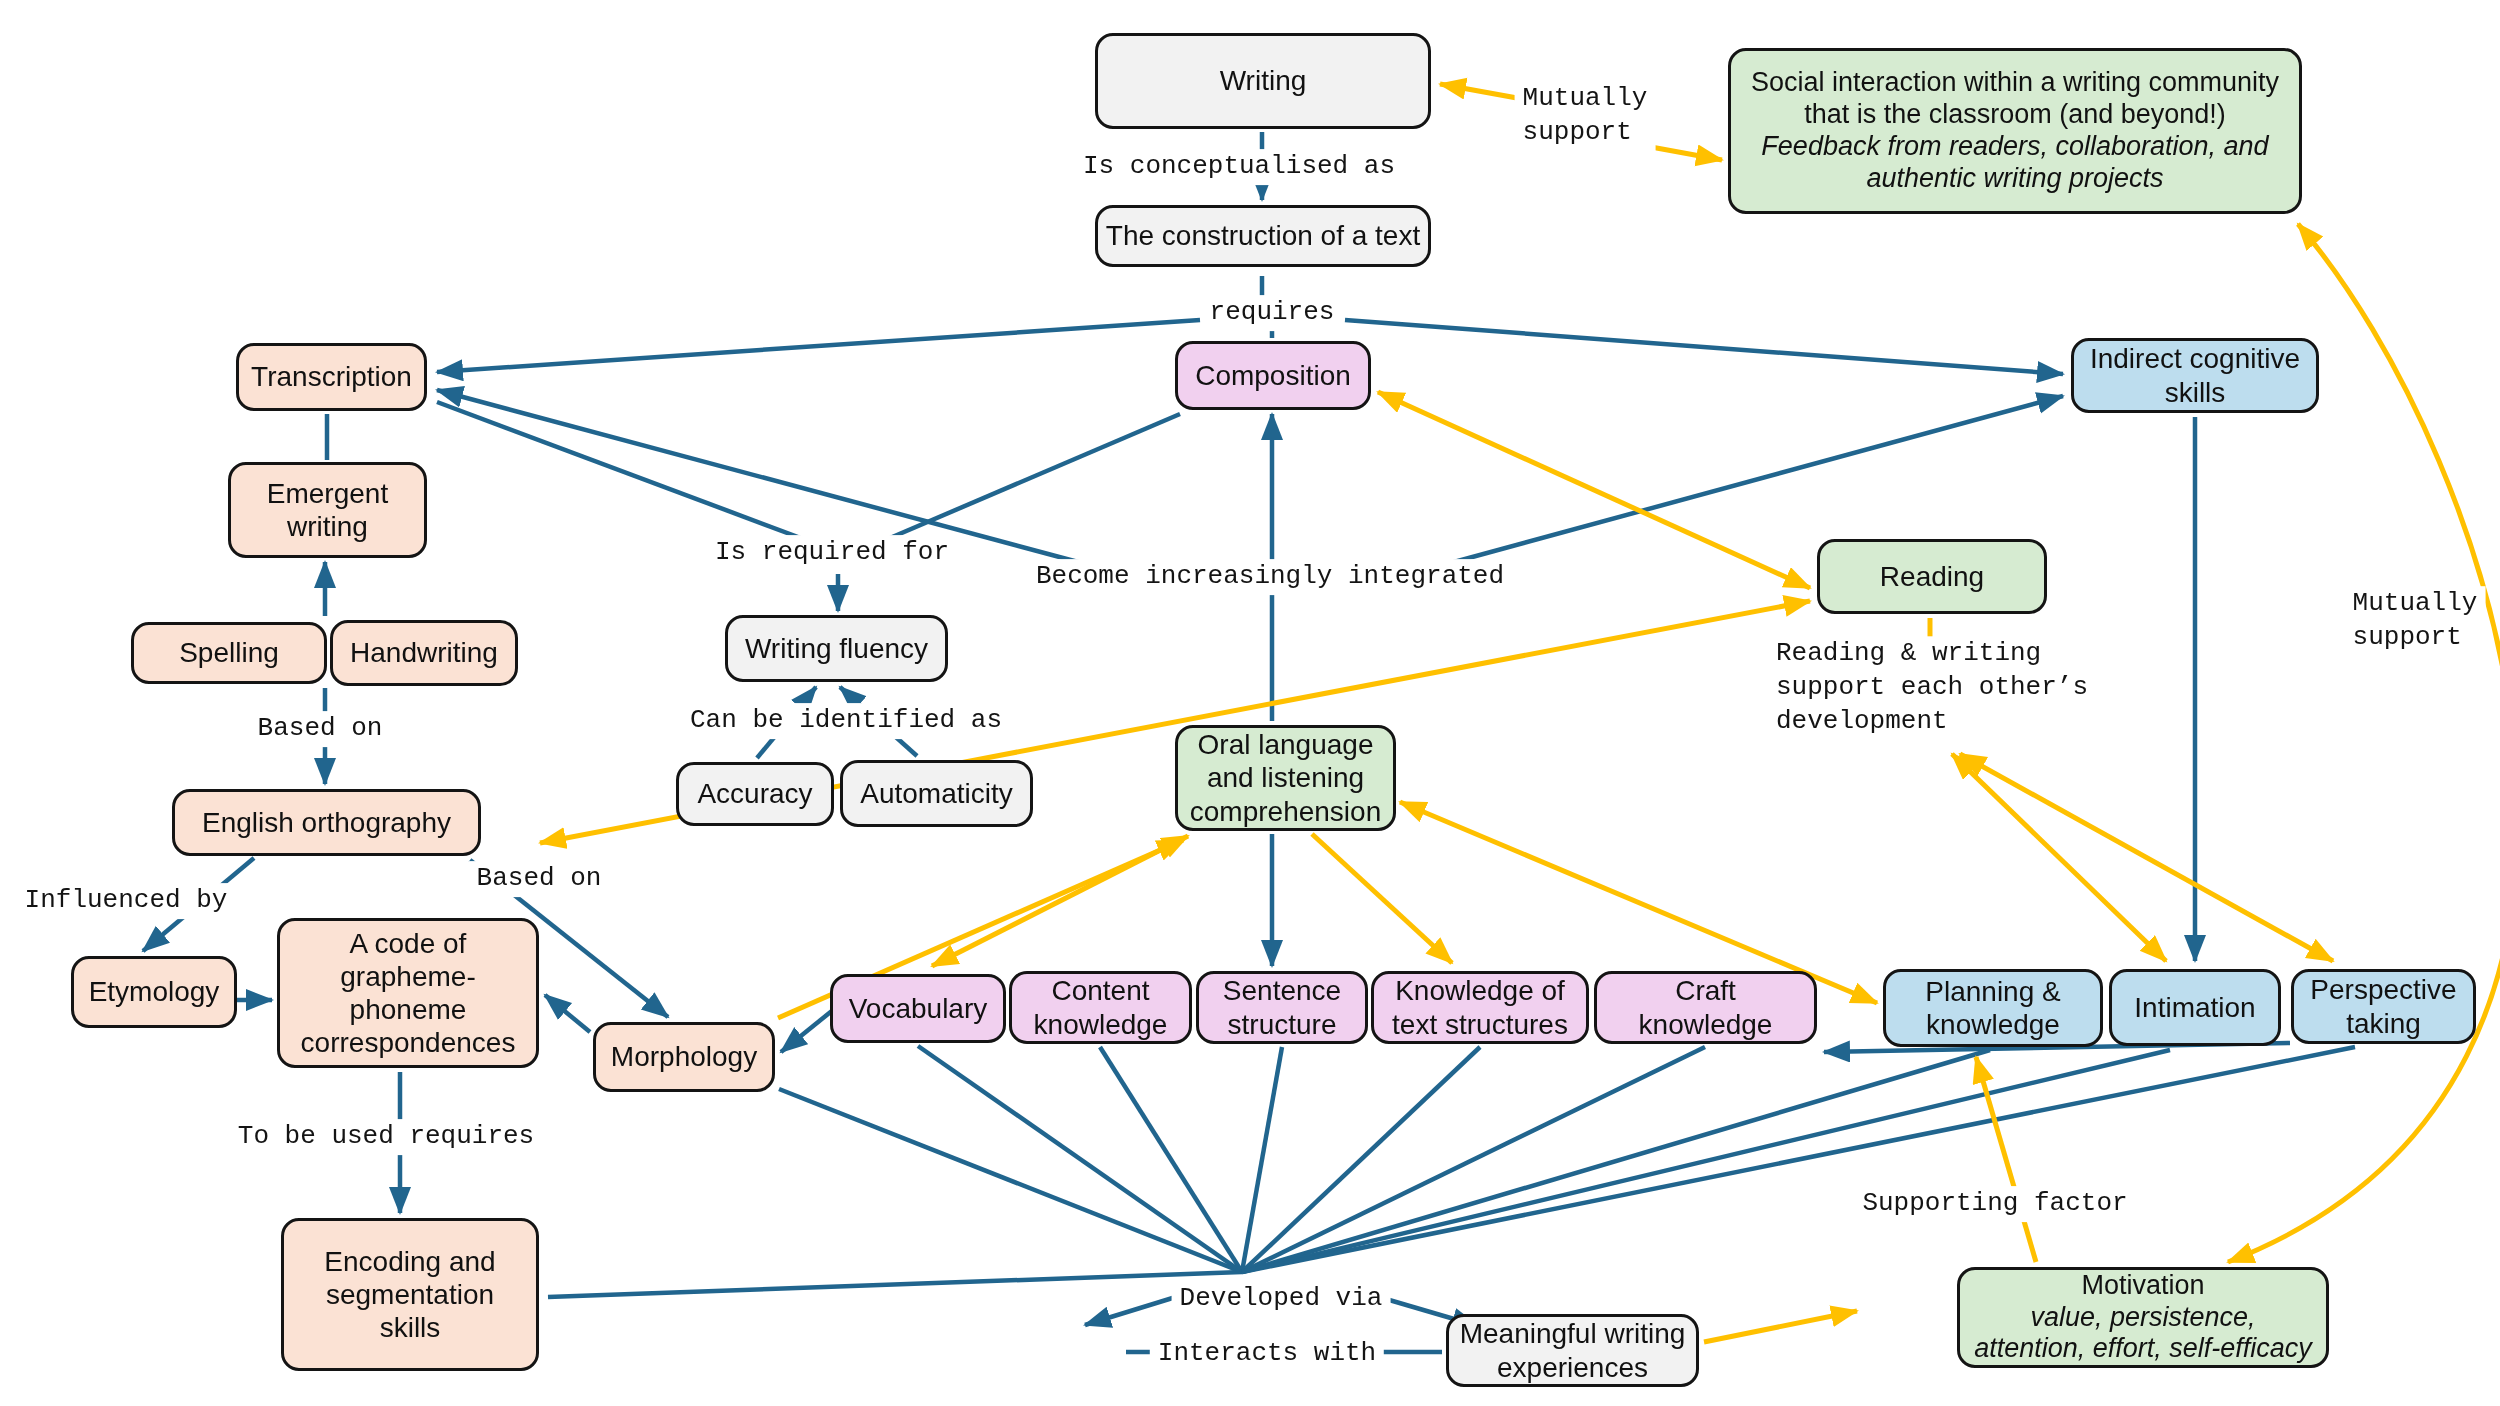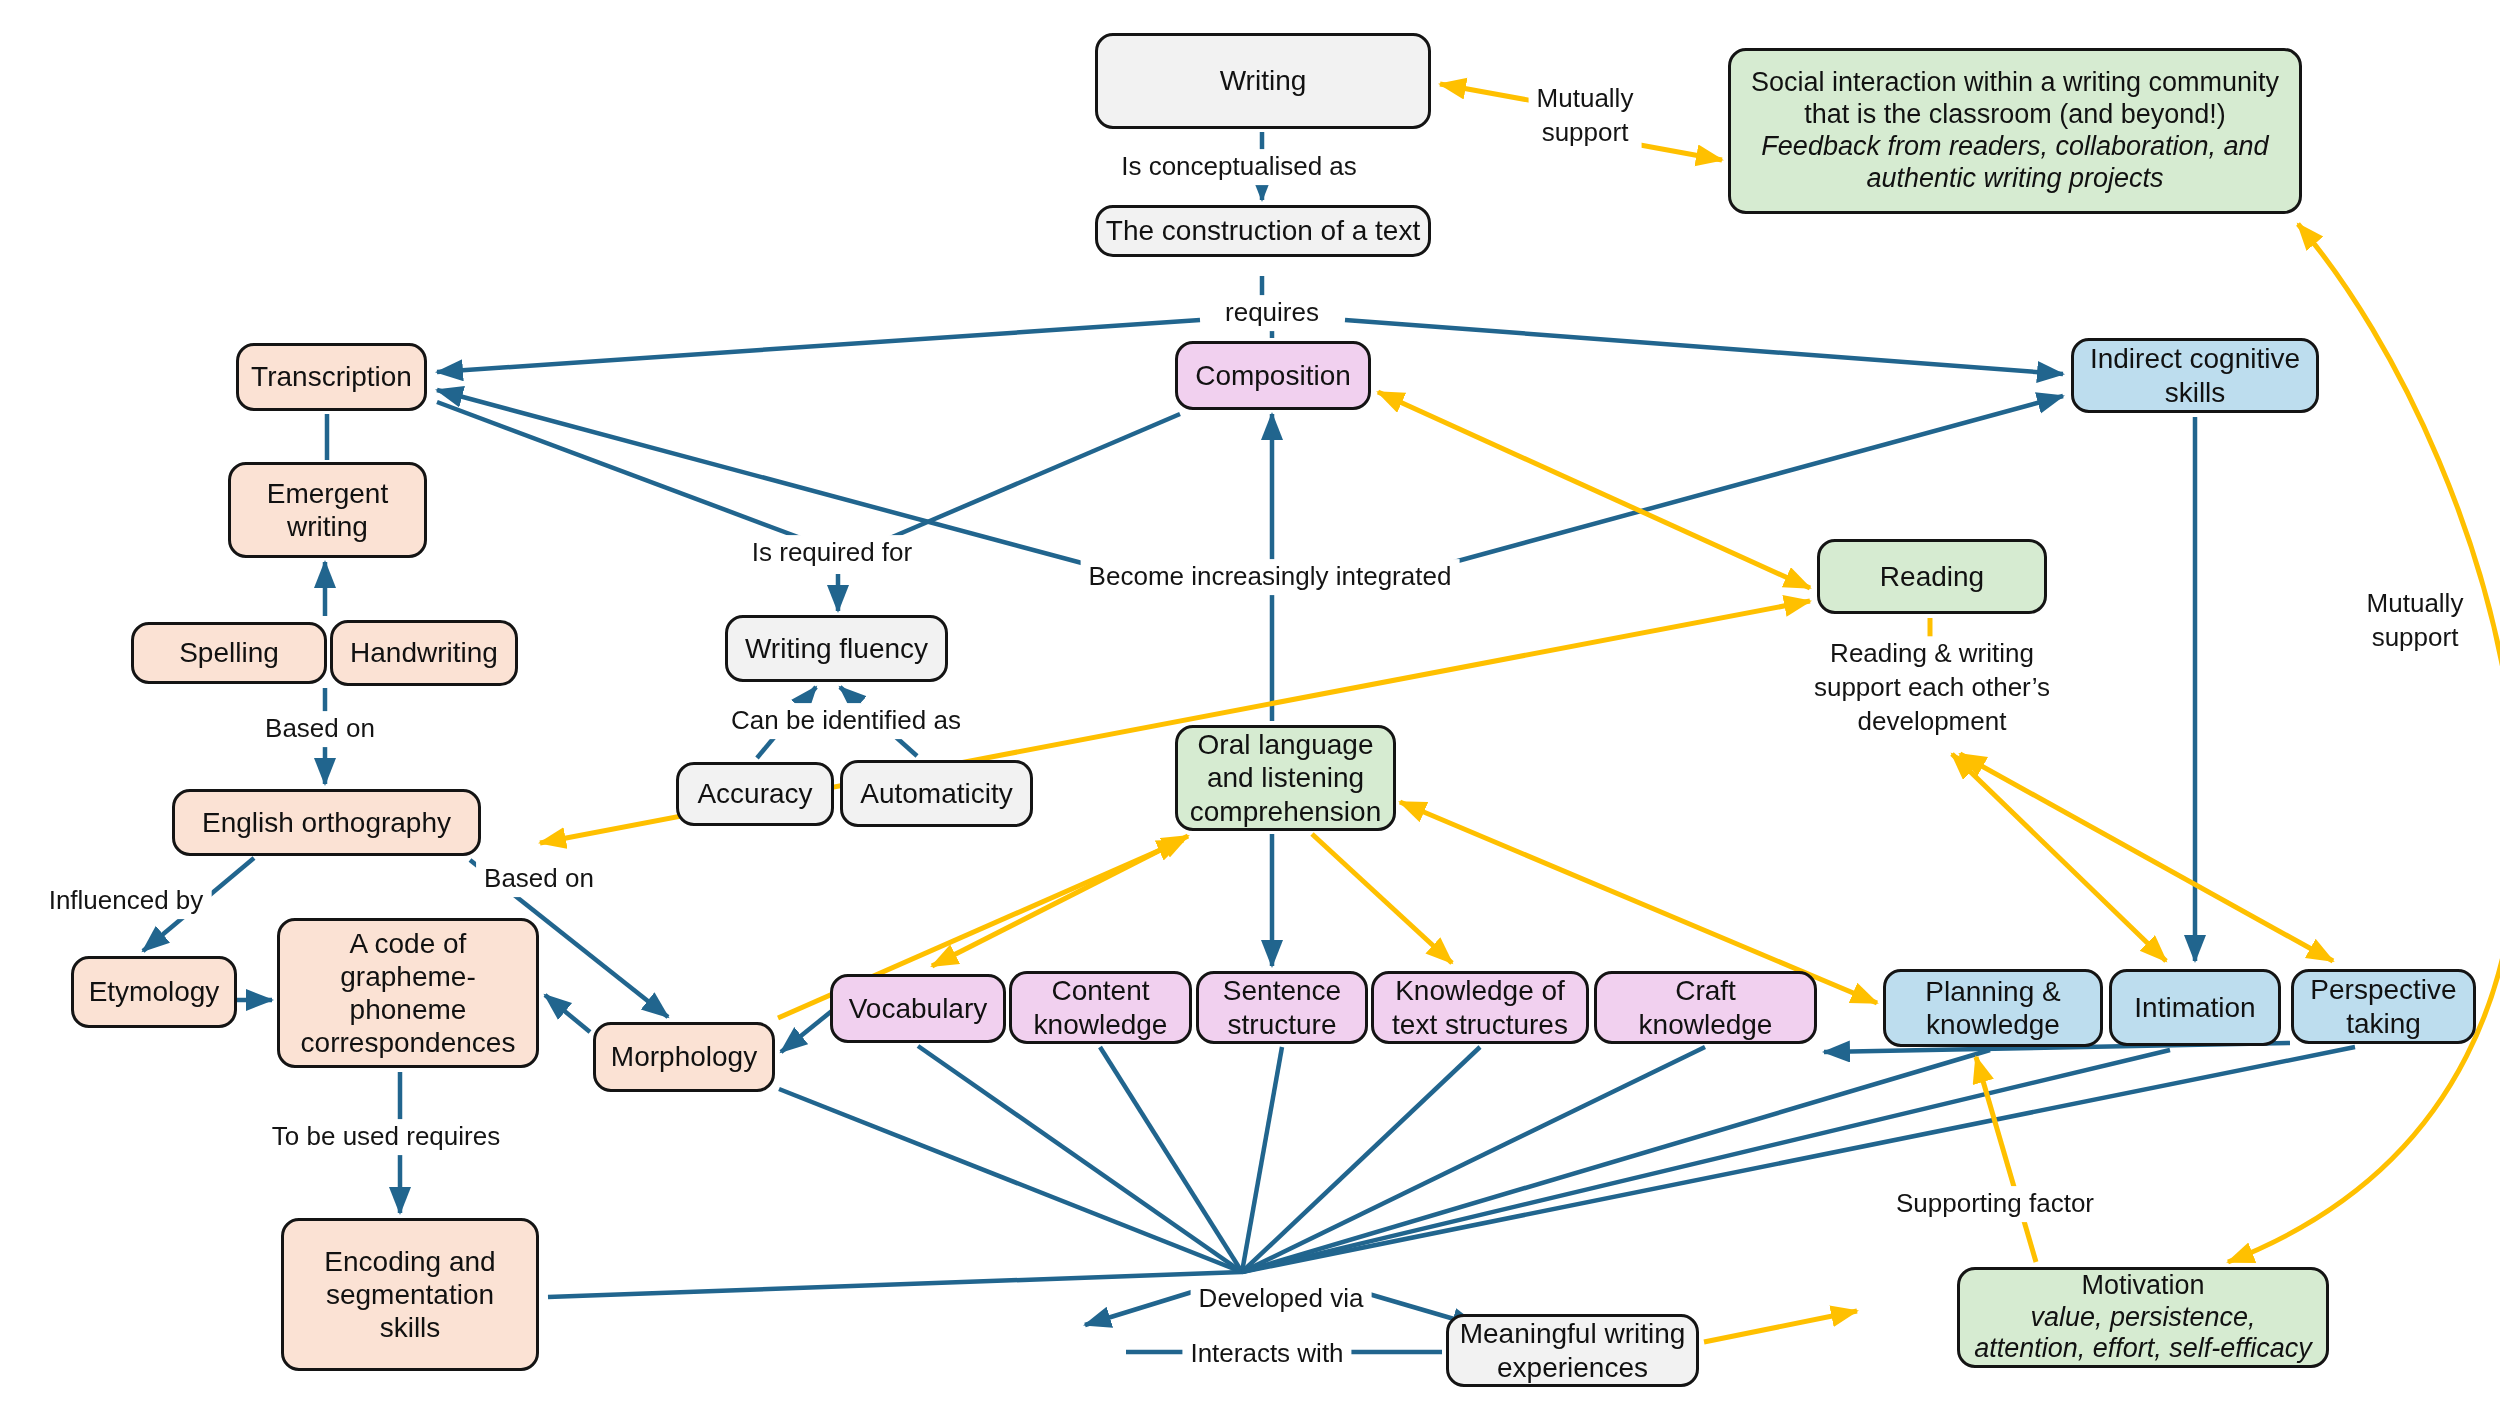--- a/index.html
+++ b/index.html
@@ -8,21 +8,21 @@
   #edges{position:absolute;left:0;top:0;width:100%;height:100%;}
   .edge{fill:none;}
   .edge.blue{stroke:#21658E;stroke-width:4.5;}
   .edge.yellow{stroke:#FFC000;stroke-width:5;}
   .node{position:absolute;box-sizing:border-box;border:3.5px solid #141414;border-radius:18px;
         display:flex;flex-direction:column;align-items:center;justify-content:center;
         text-align:center;line-height:1.18;font-size:28px;color:#111;padding:4px 6px;}
   .node span{display:block;}
   .node span.it{font-style:italic;}
   .elabel{position:absolute;transform:translate(-50%,-50%);background:#ffffff;color:#141414;
-          font-size:26px;line-height:1.3;text-align:center;padding:1px 8px;white-space:pre-line;}
+          font-size:26px;line-height:1.3;text-align:left;padding:1px 8px;white-space:pre-line;font-family:Liberation Mono, monospace;}
 </style>
 </head>
 <body>
 
 <div id="canvas">
   <svg id="edges" viewBox="0 0 2500 1406" xmlns="http://www.w3.org/2000/svg">
     <defs>
       <marker id="arrow-blue" markerUnits="userSpaceOnUse" markerWidth="30" markerHeight="24" refX="26" refY="11" orient="auto-start-reverse">
         <path d="M0,0 L28,11 L0,22 Z" fill="#21658E"></path>
       </marker>
@@ -79,21 +79,21 @@
       <path d="M 1952,754 L 2166,961" class="edge yellow" marker-end="url(#arrow-yellow)" marker-start="url(#arrow-yellow)"></path>
       <path d="M 1960,754 L 2333,961" class="edge yellow" marker-end="url(#arrow-yellow)" marker-start="url(#arrow-yellow)"></path>
       <path d="M 1930,618 L 1930,646" class="edge yellow"></path>
       <path d="M 2036,1262 L 1976,1057" class="edge yellow" marker-end="url(#arrow-yellow)"></path>
       <path d="M 1704,1342 L 1857,1311" class="edge yellow" marker-end="url(#arrow-yellow)"></path>
       <path d="M 2228,1262 C 2700,1080 2500,460 2298,224" class="edge yellow" marker-end="url(#arrow-yellow)" marker-start="url(#arrow-yellow)"></path>
     </svg>
 <div class="node" style="left: 1095px; top: 33px; width: 336px; height: 96px; background: rgb(242, 242, 242);">
       <span>Writing</span>
     </div>
-    <div class="node" style="left: 1095px; top: 205px; width: 336px; height: 52px; background: rgb(242, 242, 242);">
+    <div class="node" style="left: 1095px; top: 205px; width: 336px; height: 62px; background: rgb(242, 242, 242);">
       <span>The construction of a text</span>
     </div>
     <div class="node" style="left: 1728px; top: 48px; width: 574px; height: 166px; background: rgb(214, 235, 209); font-size: 27px;">
       <span>Social interaction within a writing community</span>
       <span>that is the classroom (and beyond!)</span>
       <span class="it">Feedback from readers, collaboration, and</span>
       <span class="it">authentic writing projects</span>
     </div>
     <div class="node" style="left: 236px; top: 343px; width: 191px; height: 68px; background: rgb(251, 226, 212);">
       <span>Transcription</span>

